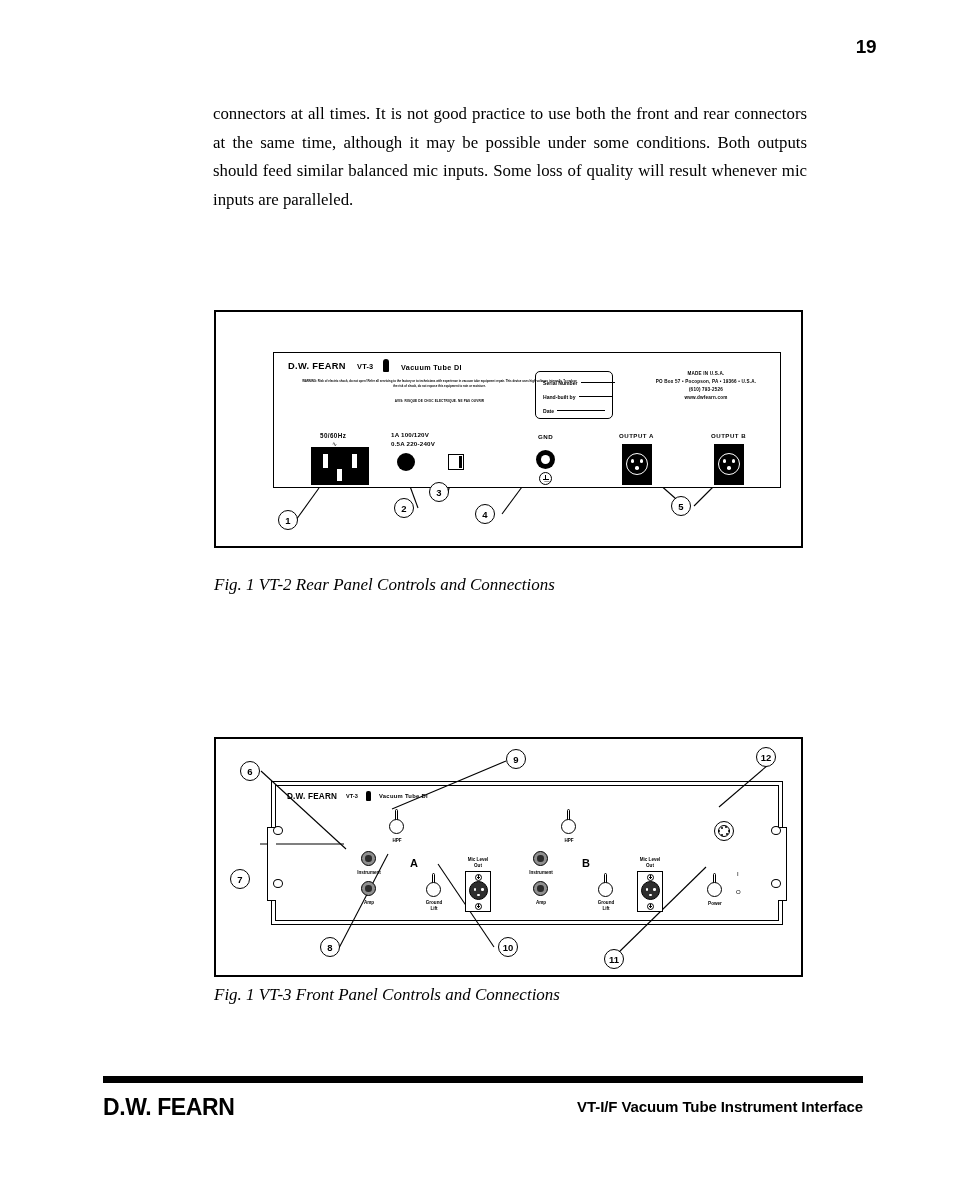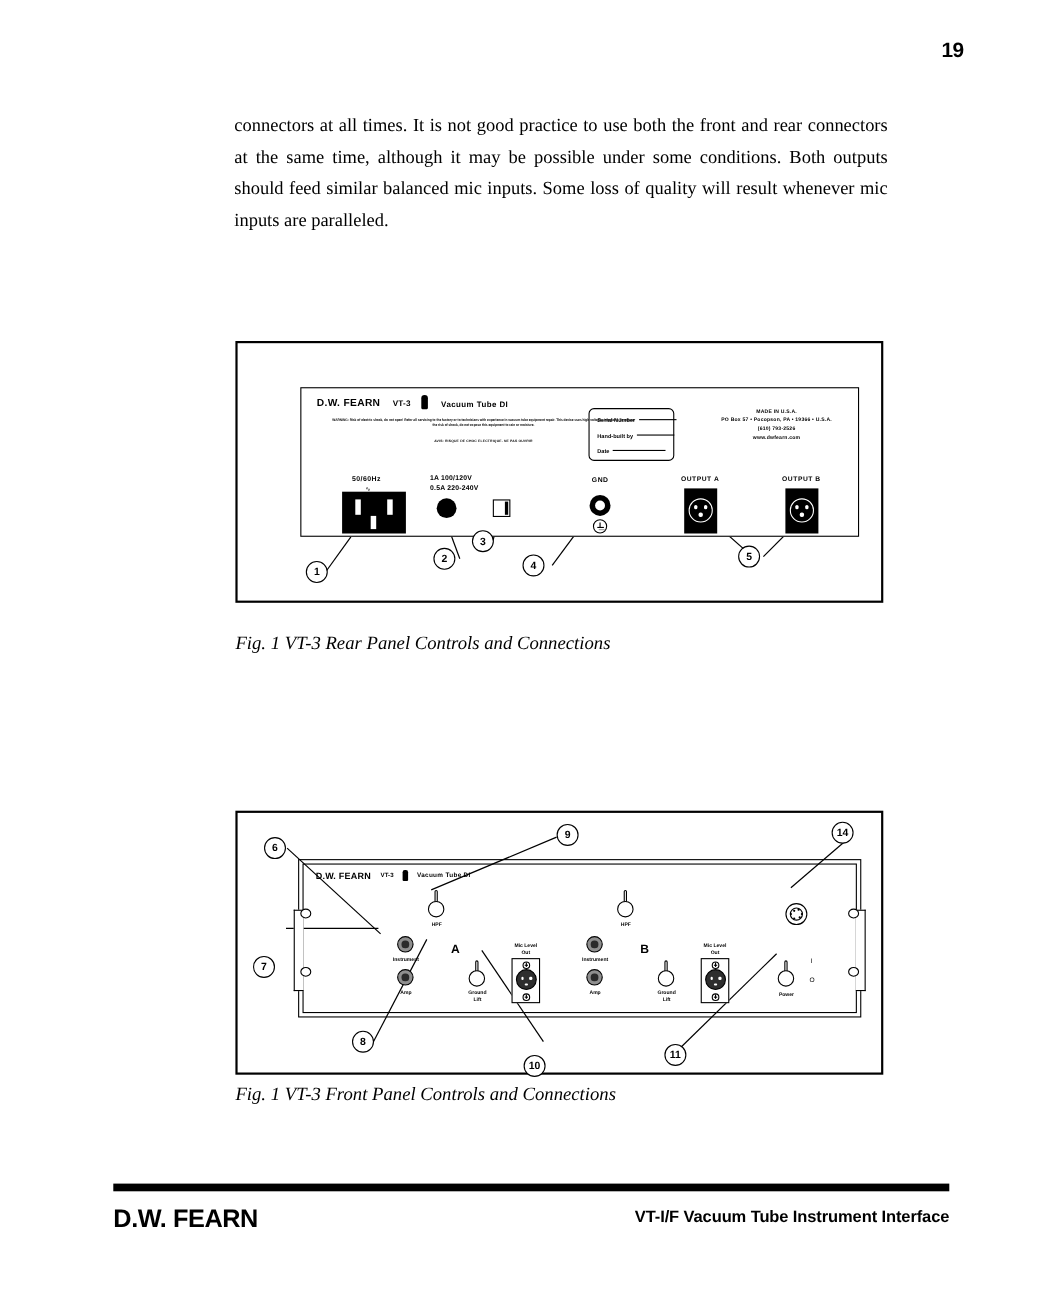--- a/index.html
+++ b/index.html
@@ -425,21 +425,21 @@
     </div>
   </div>
 
   <div class="callout" style="left:62px; top:198px;">1</div>
   <div class="callout" style="left:178px; top:186px;">2</div>
   <div class="callout" style="left:213px; top:170px;">3</div>
   <div class="callout" style="left:259px; top:192px;">4</div>
   <div class="callout" style="left:455px; top:184px;">5</div>
 </div>
 
-<div class="figure-caption" id="figure-1-caption">Fig. 1 VT-3 Rear Panel Controls and Connections</div>
+<div class="figure-caption" id="figure-1-caption">Fig. 1 VT-2 Rear Panel Controls and Connections</div>
 
 <div class="figure-frame" id="figure-2-frame">
 
   <svg class="leader-svg" width="585" height="236">
     <line class="leader" x1="45" y1="32" x2="130" y2="110" stroke="#000" stroke-width="1.1"></line>
     <line class="leader" x1="44" y1="105" x2="128" y2="105" stroke="#000" stroke-width="1.1"></line>
     <line class="leader" x1="123" y1="209" x2="172" y2="115" stroke="#000" stroke-width="1.1"></line>
     <line class="leader" x1="290" y1="22" x2="176" y2="70" stroke="#000" stroke-width="1.1"></line>
     <line class="leader" x1="278" y1="208" x2="222" y2="125" stroke="#000" stroke-width="1.1"></line>
     <line class="leader" x1="400" y1="216" x2="490" y2="128" stroke="#000" stroke-width="1.1"></line>
@@ -542,22 +542,22 @@
     <div class="fp-toggle-body" style="left:436px; top:101px;"></div>
     <div class="fp-label" style="left:422px; top:120px; width:44px;">Power</div>
     <div class="fp-power-io" style="left:466px; top:90px;">I</div>
     <div class="fp-power-io" style="left:465px; top:108px;">O</div>
   </div>
 
   <div class="callout" style="left:24px; top:22px;">6</div>
   <div class="callout" style="left:14px; top:130px;">7</div>
   <div class="callout" style="left:104px; top:198px;">8</div>
   <div class="callout" style="left:290px; top:10px;">9</div>
-  <div class="callout" style="left:260px; top:198px;margin-top:22px;">10</div>
+  <div class="callout" style="left:282px; top:198px;">10</div>
   <div class="callout" style="left:388px; top:210px;">11</div>
-  <div class="callout" style="left:540px; top:8px;">14</div>
+  <div class="callout" style="left:540px; top:8px;">12</div>
 </div>
 
 <div class="figure-caption" id="figure-2-caption">Fig. 1 VT-3 Front Panel Controls and Connections</div>
 
 <div class="footer-rule"></div>
 <div class="footer-brand">D.W. FEARN</div>
 <div class="footer-product">VT-I/F Vacuum Tube Instrument Interface</div>
 
 </body></html>

